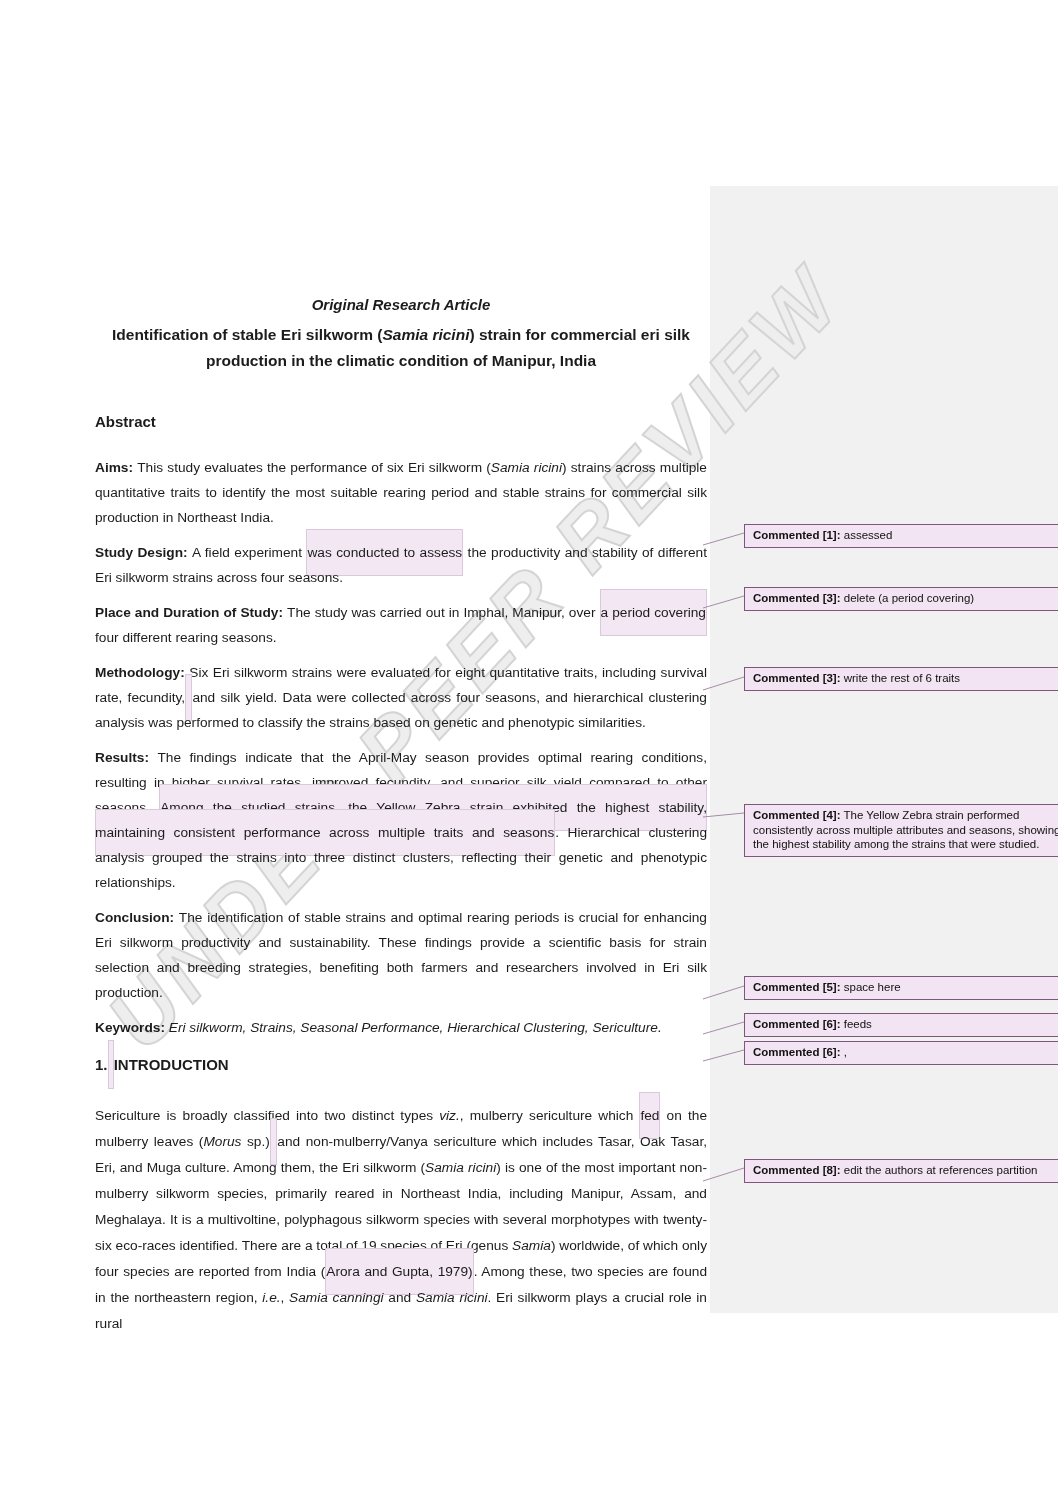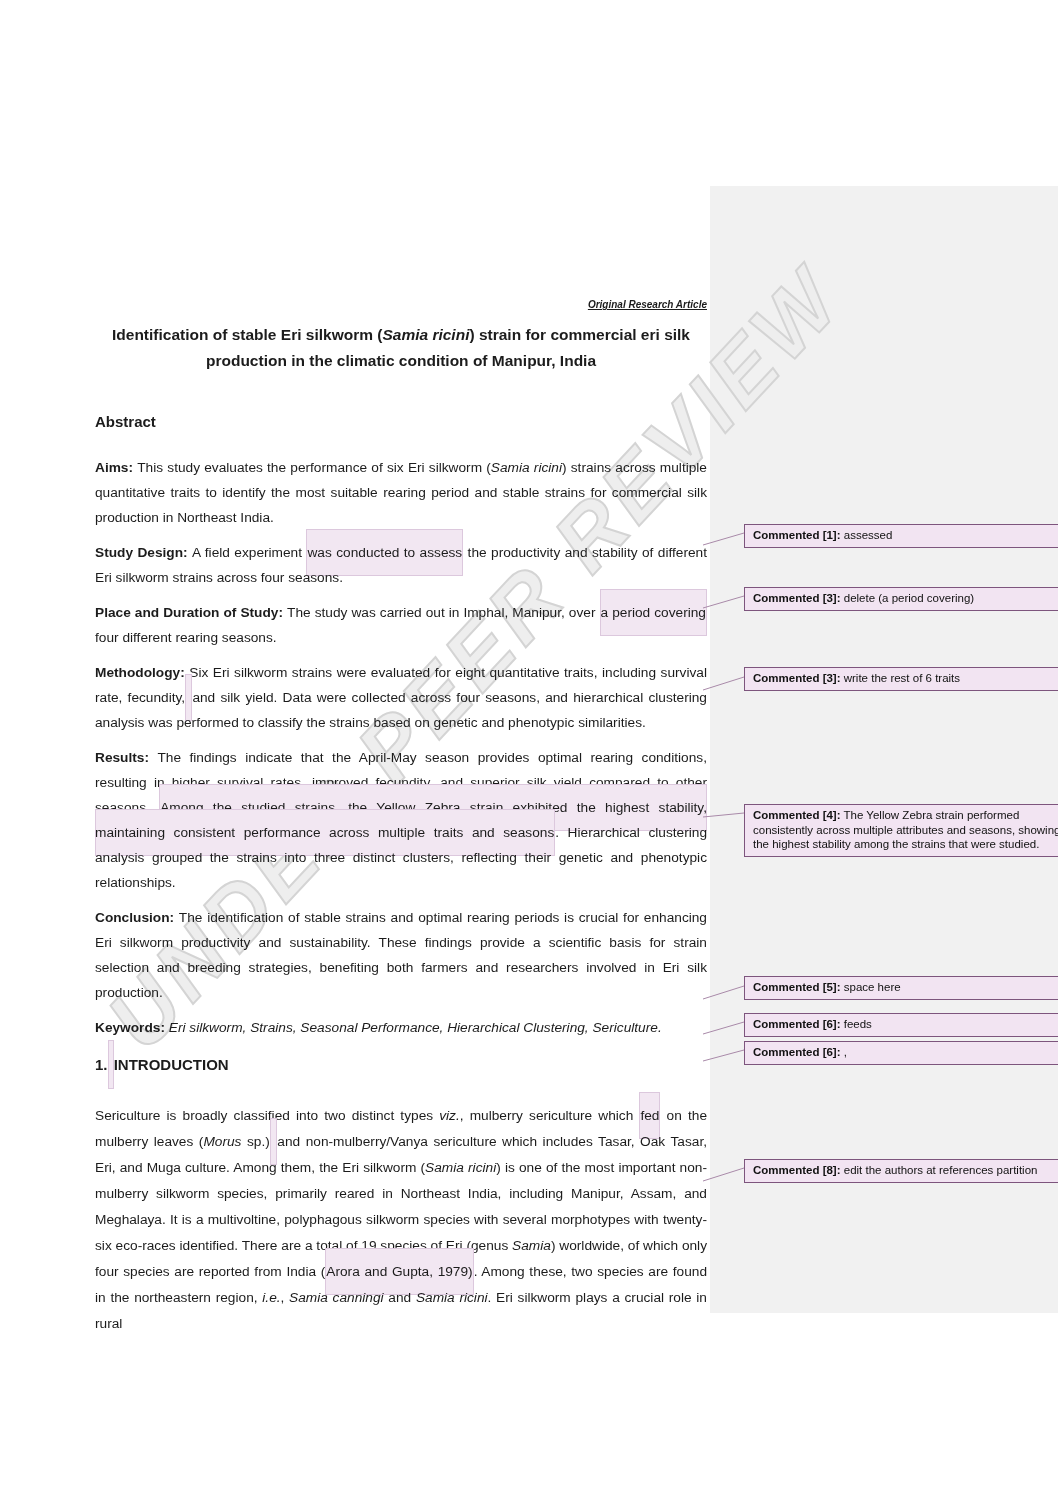--- a/index.html
+++ b/index.html
@@ -36,25 +36,24 @@
     z-index: 1;
   }
   .text-col {
     position: absolute;
     left: 95px; top: 0;
     width: 612px;
     padding-top: 295px;
     z-index: 2;
   }
   .article-type {
-    text-align: right;
-    font-size: 10px;
+    text-align: center;
+    font-size: 15px;
     font-weight: bold;
     font-style: italic;
-    text-decoration: underline;
     line-height: 20px;
   }
   .paper-title {
     margin-top: 7px;
     text-align: center;
     font-size: 15.5px;
     font-weight: bold;
     line-height: 26px;
   }
   .abstract-heading {

